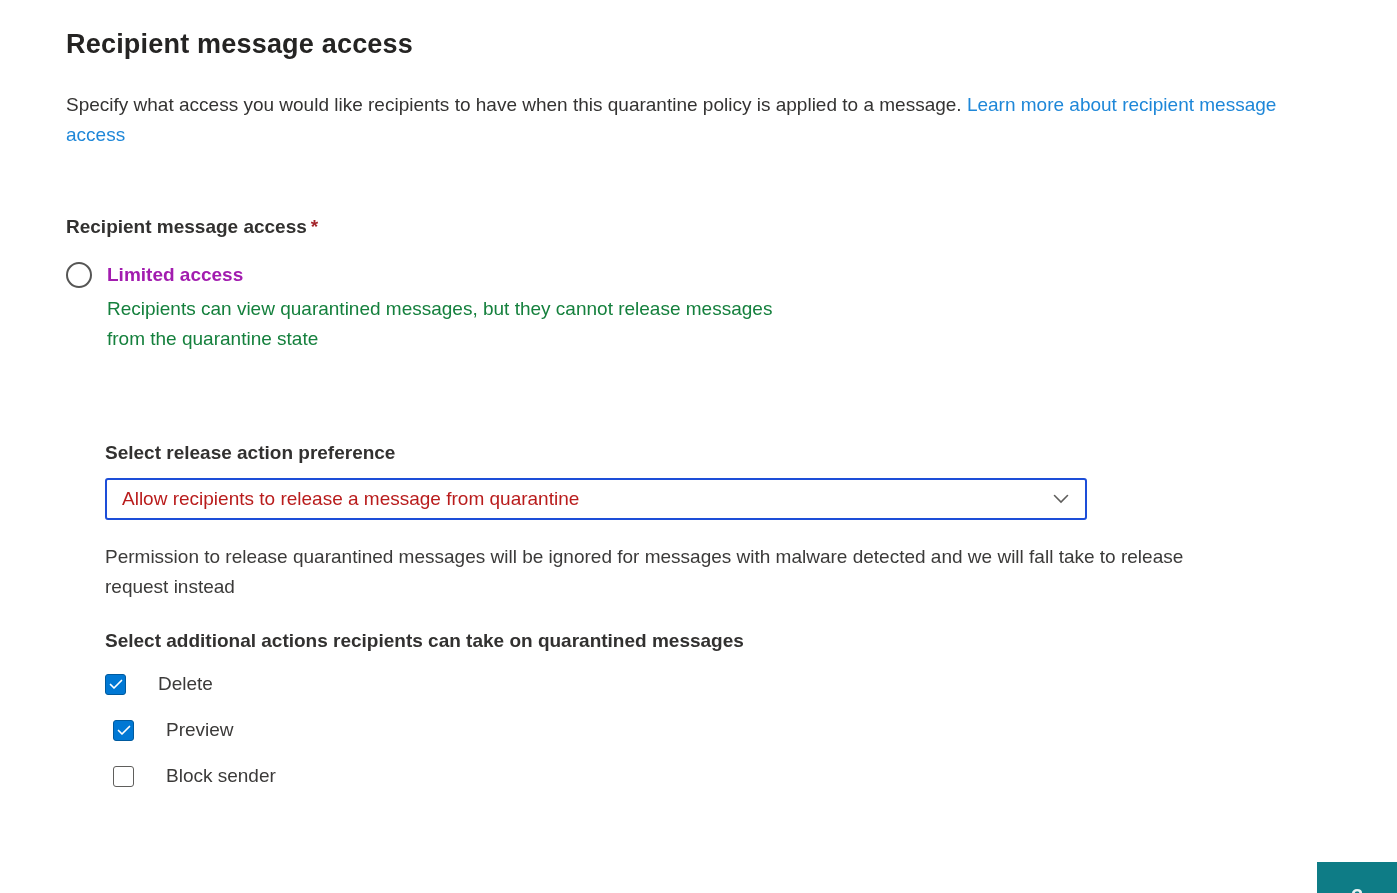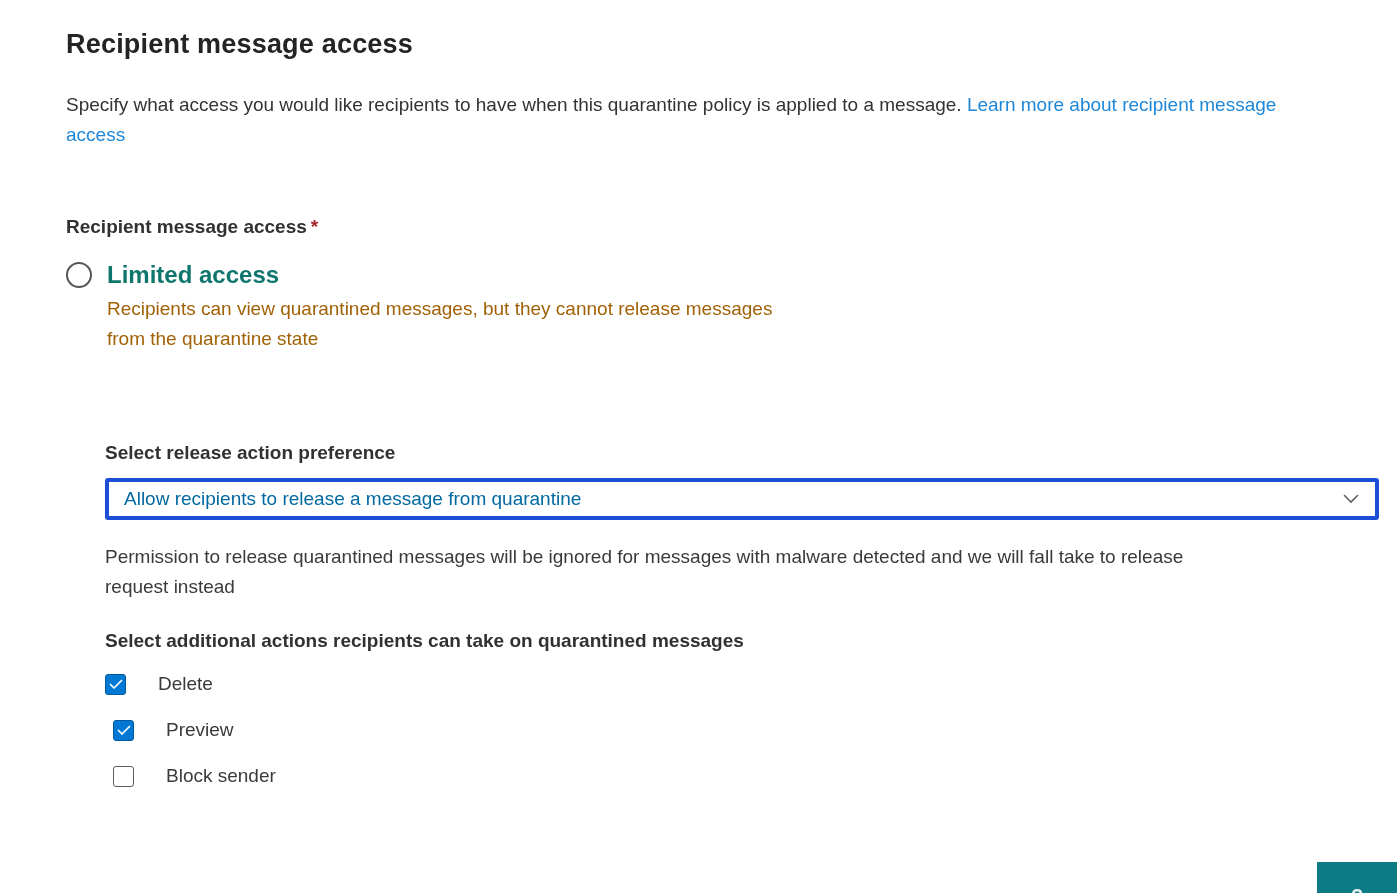--- a/index.html
+++ b/index.html
@@ -36,37 +36,37 @@
   .radio-circle {
     flex: none; width: 26px; height: 26px; border-radius: 50%;
     border: 2px solid #565655; background: #fff; margin-top: 0px;
     display: flex; align-items: center; justify-content: center;
     cursor: pointer;
   }
   .radio-circle.selected { border-color: #0078d4; }
   .radio-circle.selected .radio-dot {
     width: 13px; height: 13px; border-radius: 50%; background: #0078d4;
   }
-  .radio-title { font-size: 24px; font-weight: 700; color: #0f766e; line-height: 26px; }
+  .radio-title { font-size: 19px; font-weight: 700; color: #a21caf; line-height: 26px; }
   .radio-desc {
-    margin-top: 6px; font-size: 19px; line-height: 30px; color: #a16207;
+    margin-top: 6px; font-size: 19px; line-height: 30px; color: #15803d;
     white-space: pre-line;
   }
 
   .advanced { margin-top: 86px; margin-left: 39px; }
   .select-label {
     font-size: 19px; font-weight: 600; color: #323130; line-height: 26px; margin-top: 37px;
   }
   .combobox {
     margin-top: 12px;
-    width: 1274px; height: 42px;
-    border: 4px solid #1d4ed8; border-radius: 3px;
+    width: 982px; height: 42px;
+    border: 2px solid #1d4ed8; border-radius: 3px;
     display: flex; align-items: center; justify-content: space-between;
     padding: 0 16px 0 15px;
-    font-size: 19px; color: #0369a1;
+    font-size: 19px; color: #b91c1c;
     background: #fff; cursor: pointer;
   }
   .chevron { flex: none; display: flex; align-items: center; }
 
   .note {
     margin-top: 22px;
     font-size: 19px; line-height: 30px; color: #3b3a39;
     white-space: pre-line; max-width: 1240px;
   }
 

